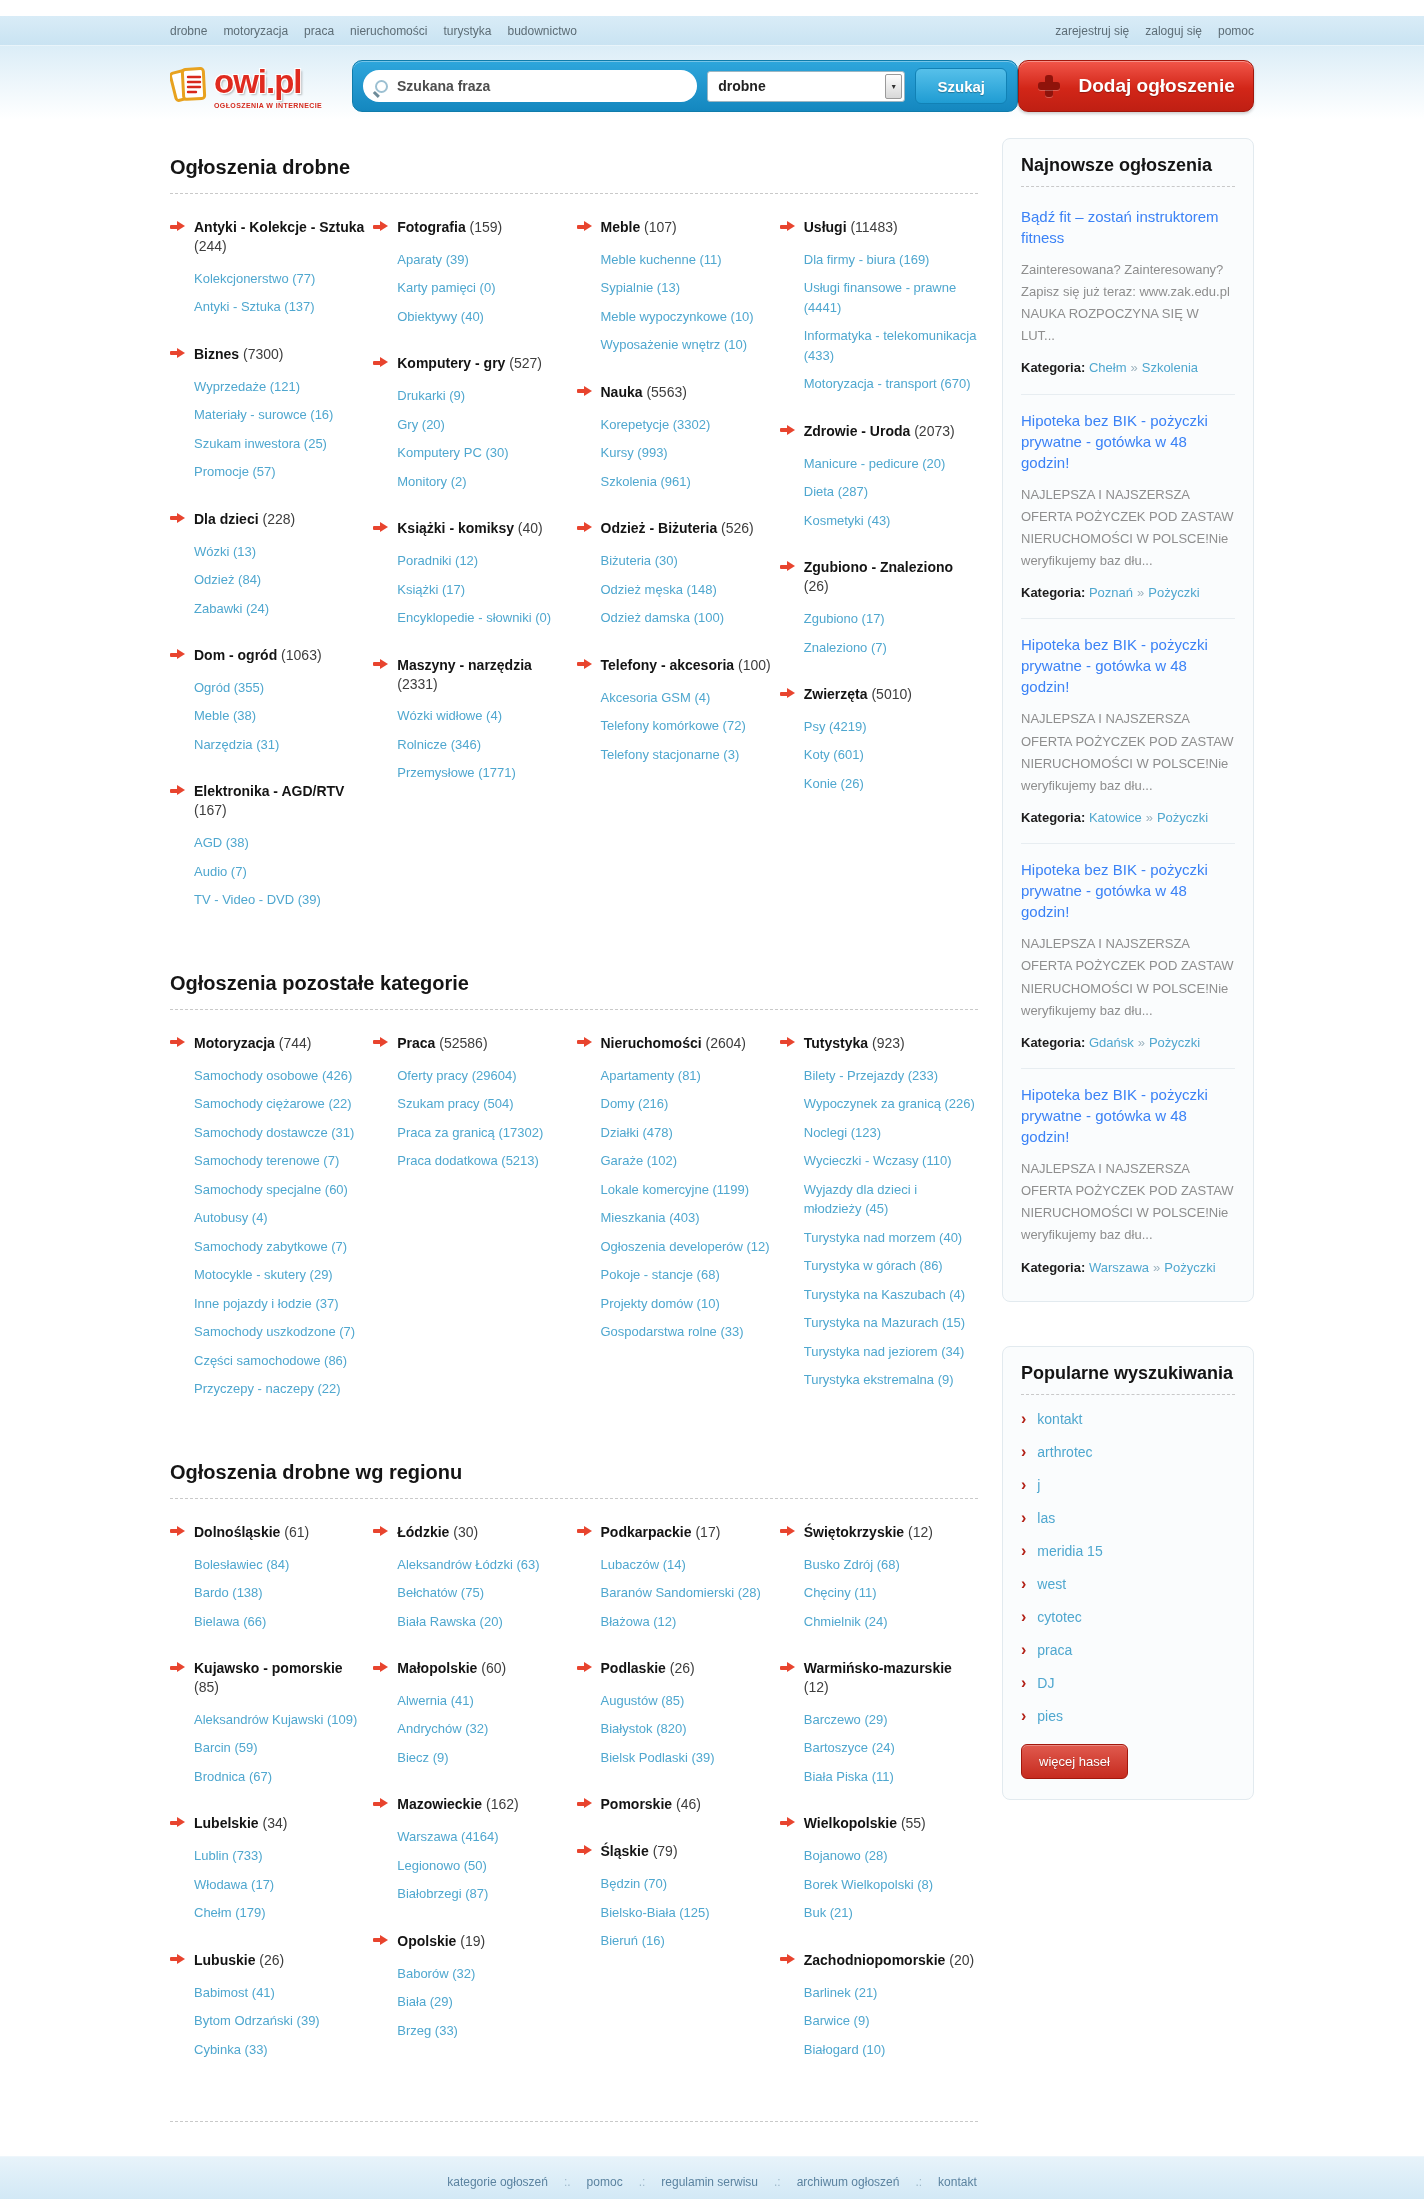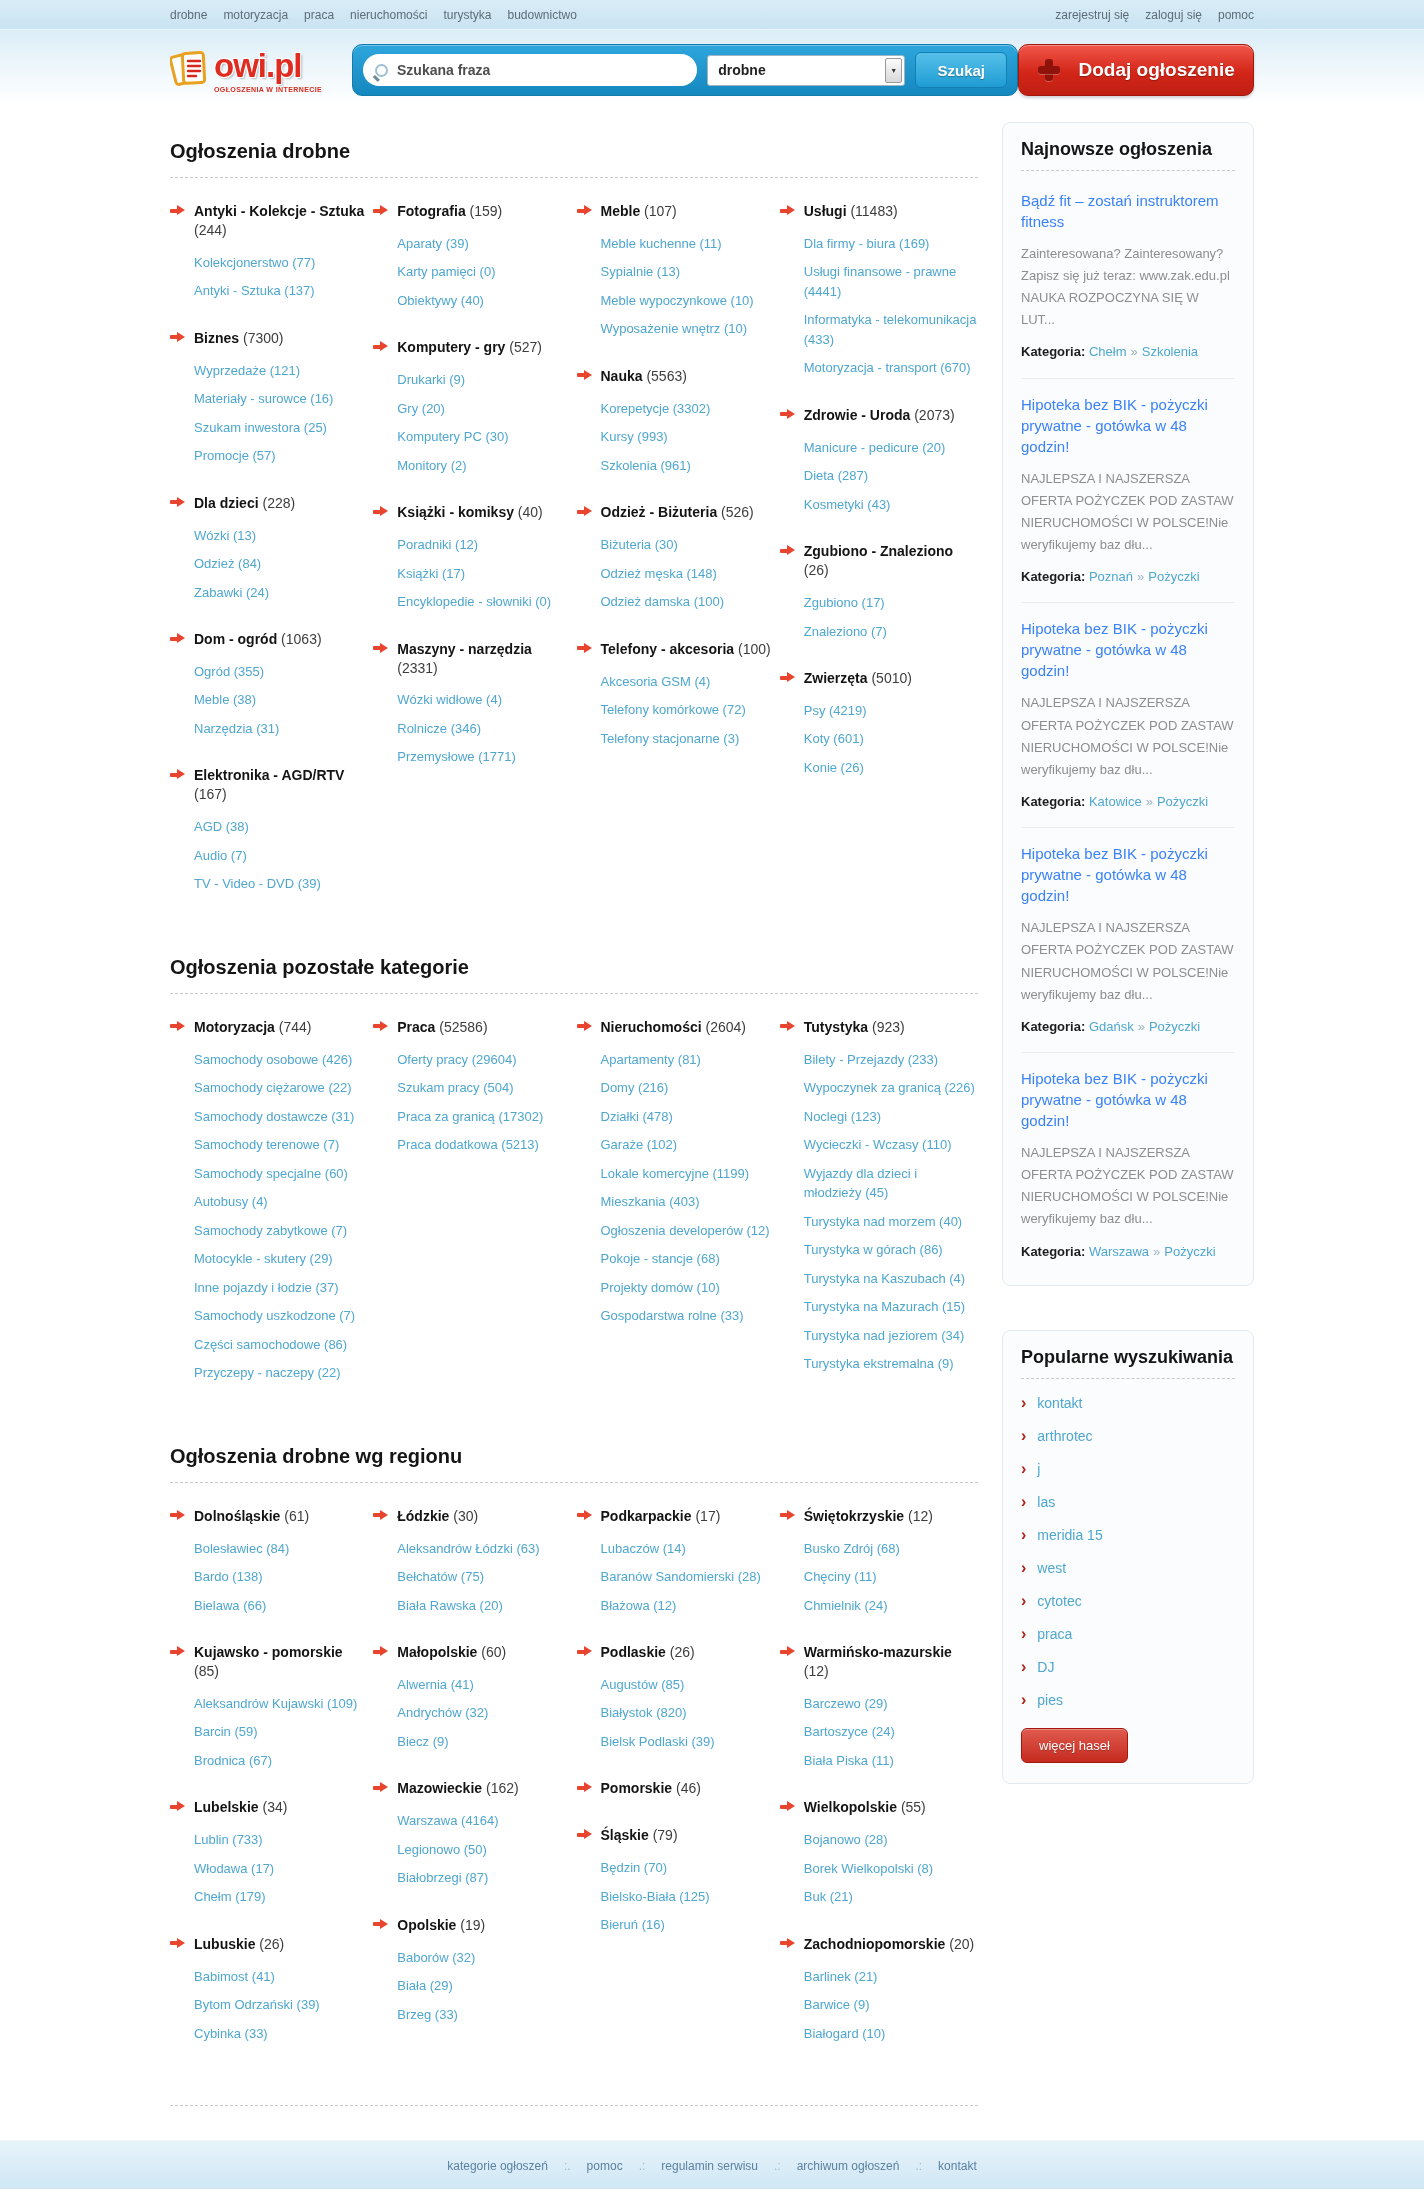--- a/index.html
+++ b/index.html
@@ -4,21 +4,21 @@
 <style>
   *{box-sizing:border-box;margin:0;padding:0}
   html,body{background:#fff}
   body{font-family:"Liberation Sans",sans-serif;color:#333;min-width:1424px}
   a{text-decoration:none;cursor:pointer}
   button{font-family:"Liberation Sans",sans-serif;cursor:pointer}
 
   
   .page-top{background:linear-gradient(#cde6f4,#ffffff 92%)}
   .topbar{height:30px;background:linear-gradient(#d9ecf7,#c9e3f2);border-bottom:1px solid #e9f4fa}
-  .topbar-inner{width:1084px;margin:0 auto;height:100%;display:flex;justify-content:space-between;align-items:center;font-size:12px}
+  .topbar-inner{width:1084px;margin:16px auto;height:100%;display:flex;justify-content:space-between;align-items:center;font-size:12px}
   .topbar a{color:#5d6d76}
   .topbar-left a{margin-right:16px}
   .topbar-right a{margin-left:16px}
 
   .header-inner{width:1084px;margin:0 auto;display:flex;align-items:center;padding:14px 0 16px}
   .logo{display:block;position:relative;width:160px;padding-left:44px;flex-shrink:0}
   .logo-papers{position:absolute;left:0;top:0;width:42px;height:46px}
   .logo-text{display:block;font-size:33px;font-weight:bold;letter-spacing:-1px;color:#e02b20;
              text-shadow:1px 1px 0 #fff,-1px -1px 0 #fff,1px -1px 0 #fff,-1px 1px 0 #fff,2px 2px 2px rgba(0,0,0,.25)}
   .logo-tagline{display:block;font-size:7px;font-weight:bold;color:#d42a1e;letter-spacing:.4px;margin-top:1px}

